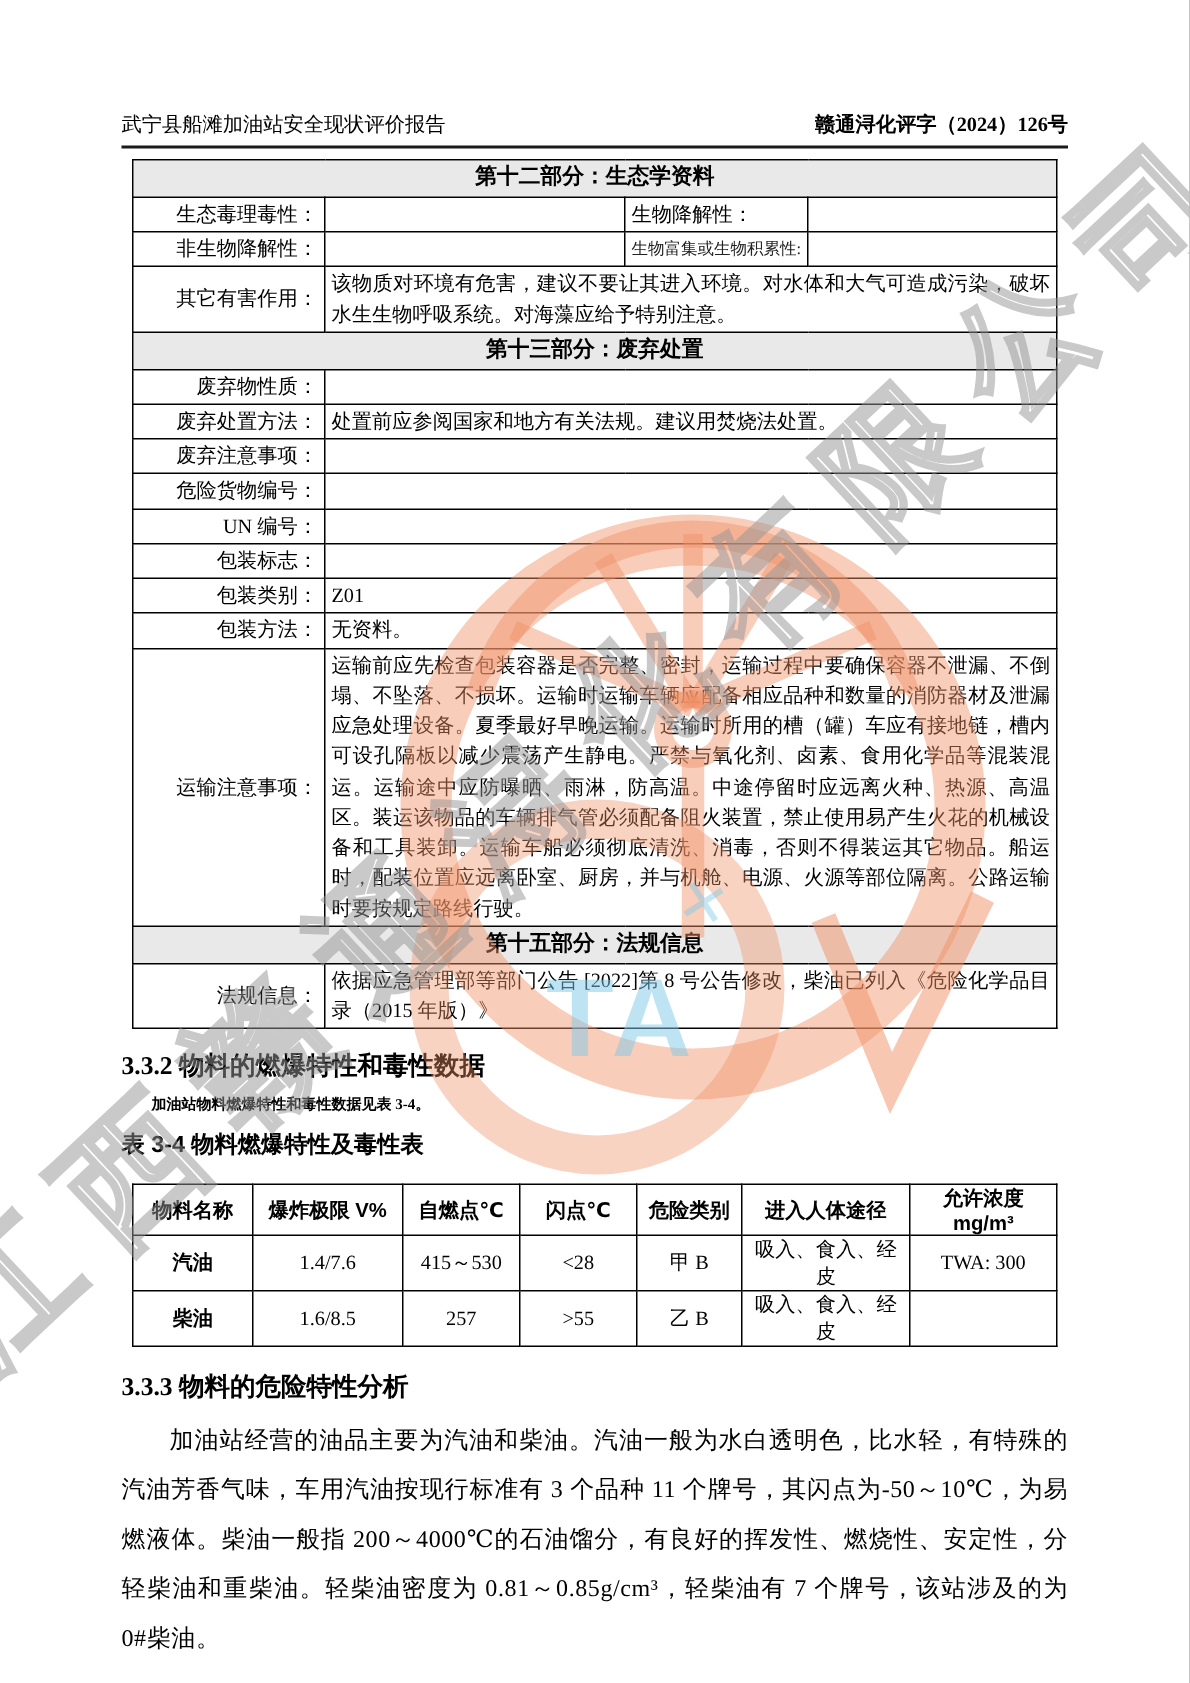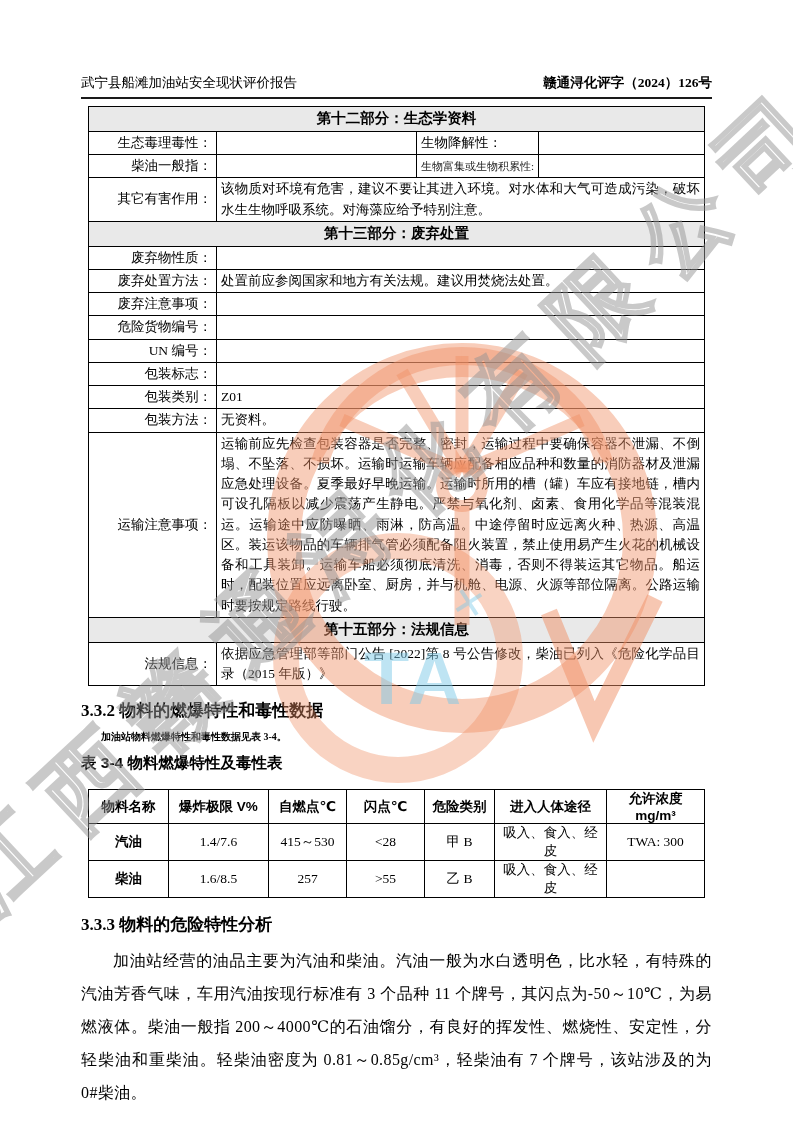--- a/index.html
+++ b/index.html
@@ -134,21 +134,21 @@
           <tr>
             <td class="sec" colspan="4">第十二部分：生态学资料</td>
           </tr>
       <tr>
         <td class="lbl">生态毒理毒性：</td>
         <td class="val"></td>
         <td class="lbl" style="text-align:left">生物降解性：</td>
         <td class="val"></td>
       </tr>
       <tr>
-        <td class="lbl">柴油一般指：</td>
+        <td class="lbl">非生物降解性：</td>
         <td class="val"></td>
         <td class="lbl-sm">生物富集或生物积累性:</td>
         <td class="val"></td>
       </tr>
       <tr>
         <td class="lbl">其它有害作用：</td>
         <td class="longtxt" colspan="3">该物质对环境有危害，建议不要让其进入环境。对水体和大气可造成污染，破坏水生生物呼吸系统。对海藻应给予特别注意。</td>
       </tr>
 
       <tr>

